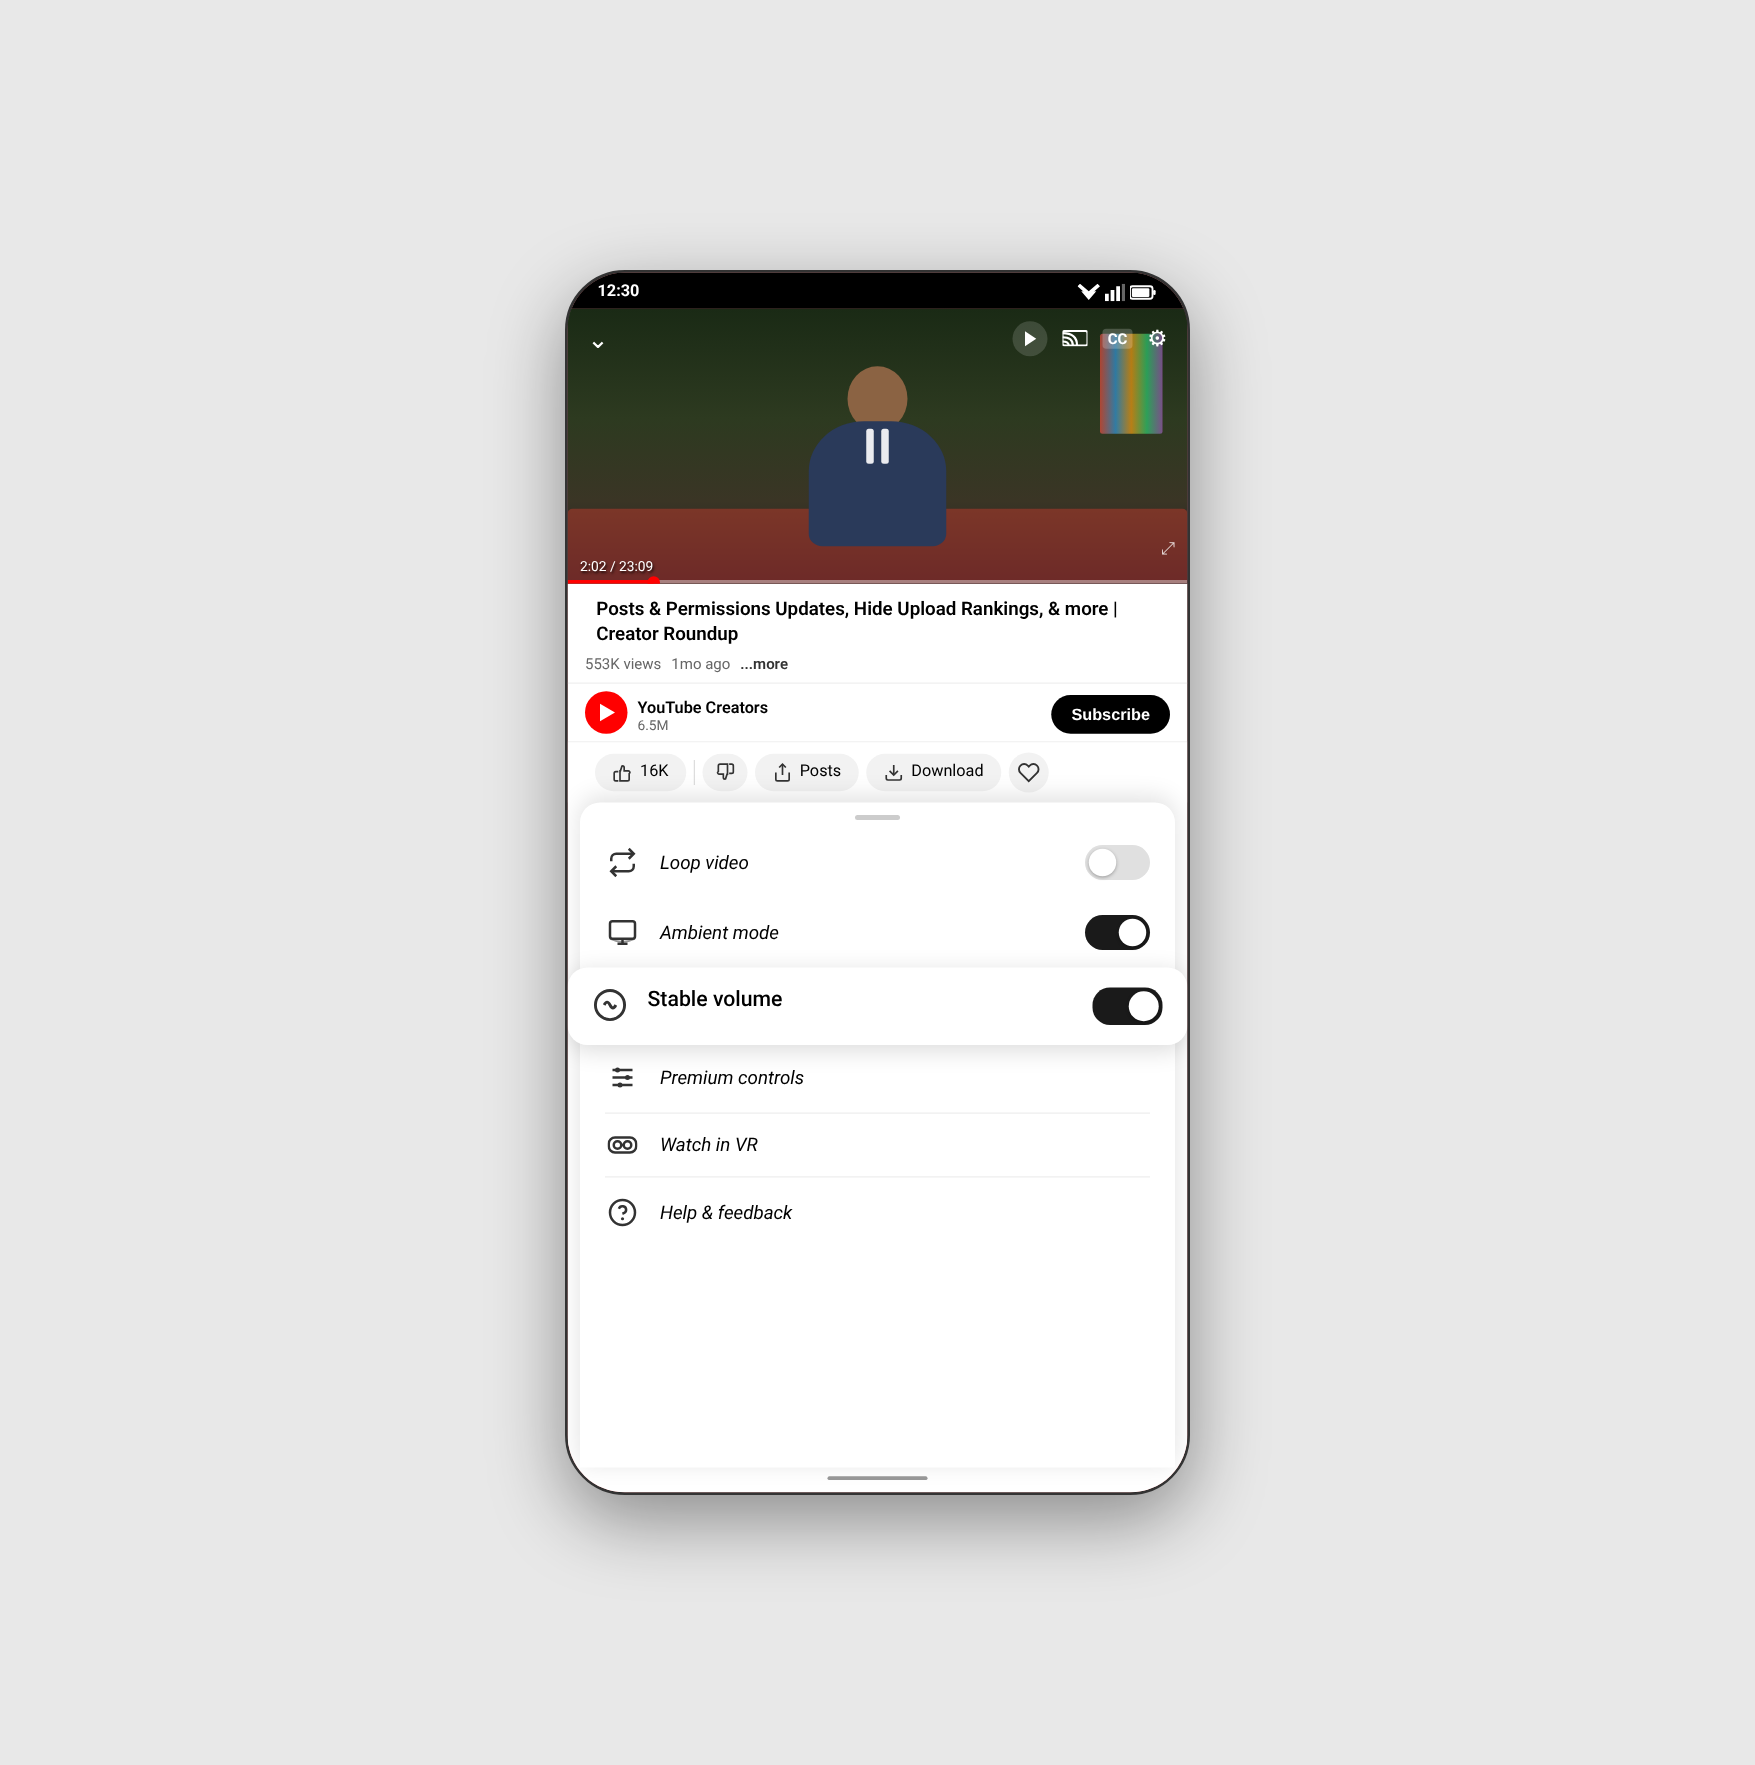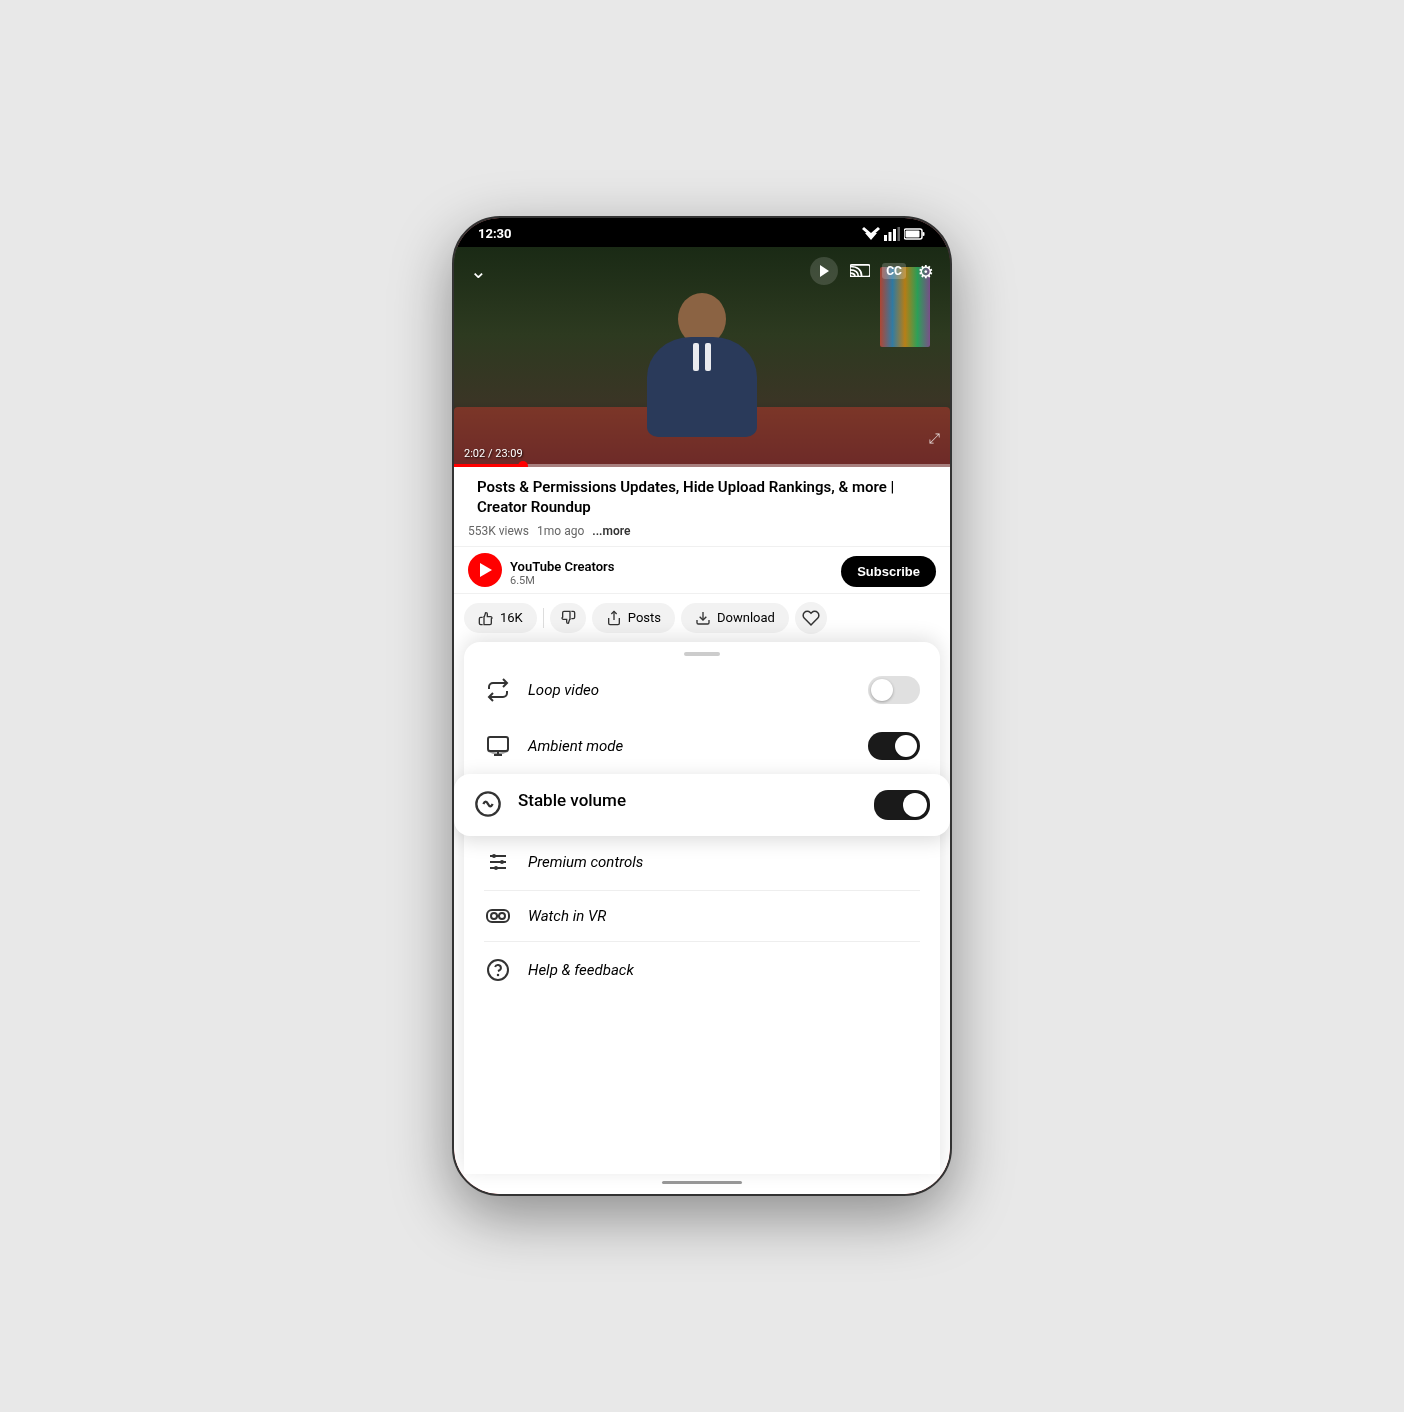--- a/index.html
+++ b/index.html
@@ -208,21 +208,21 @@
       border: none;
       border-radius: 18px;
       padding: 8px 16px;
       font-size: 13px;
       font-weight: 600;
       cursor: pointer;
     }
 
     
     .actions-row {
-      padding: 8px 10px;
+      padding: 8px 22px;
       display: flex;
       align-items: center;
       gap: 6px;
       background: #fff;
     }
     .action-pill {
       background: #f2f2f2;
       border-radius: 20px;
       padding: 7px 14px;
       display: flex;

